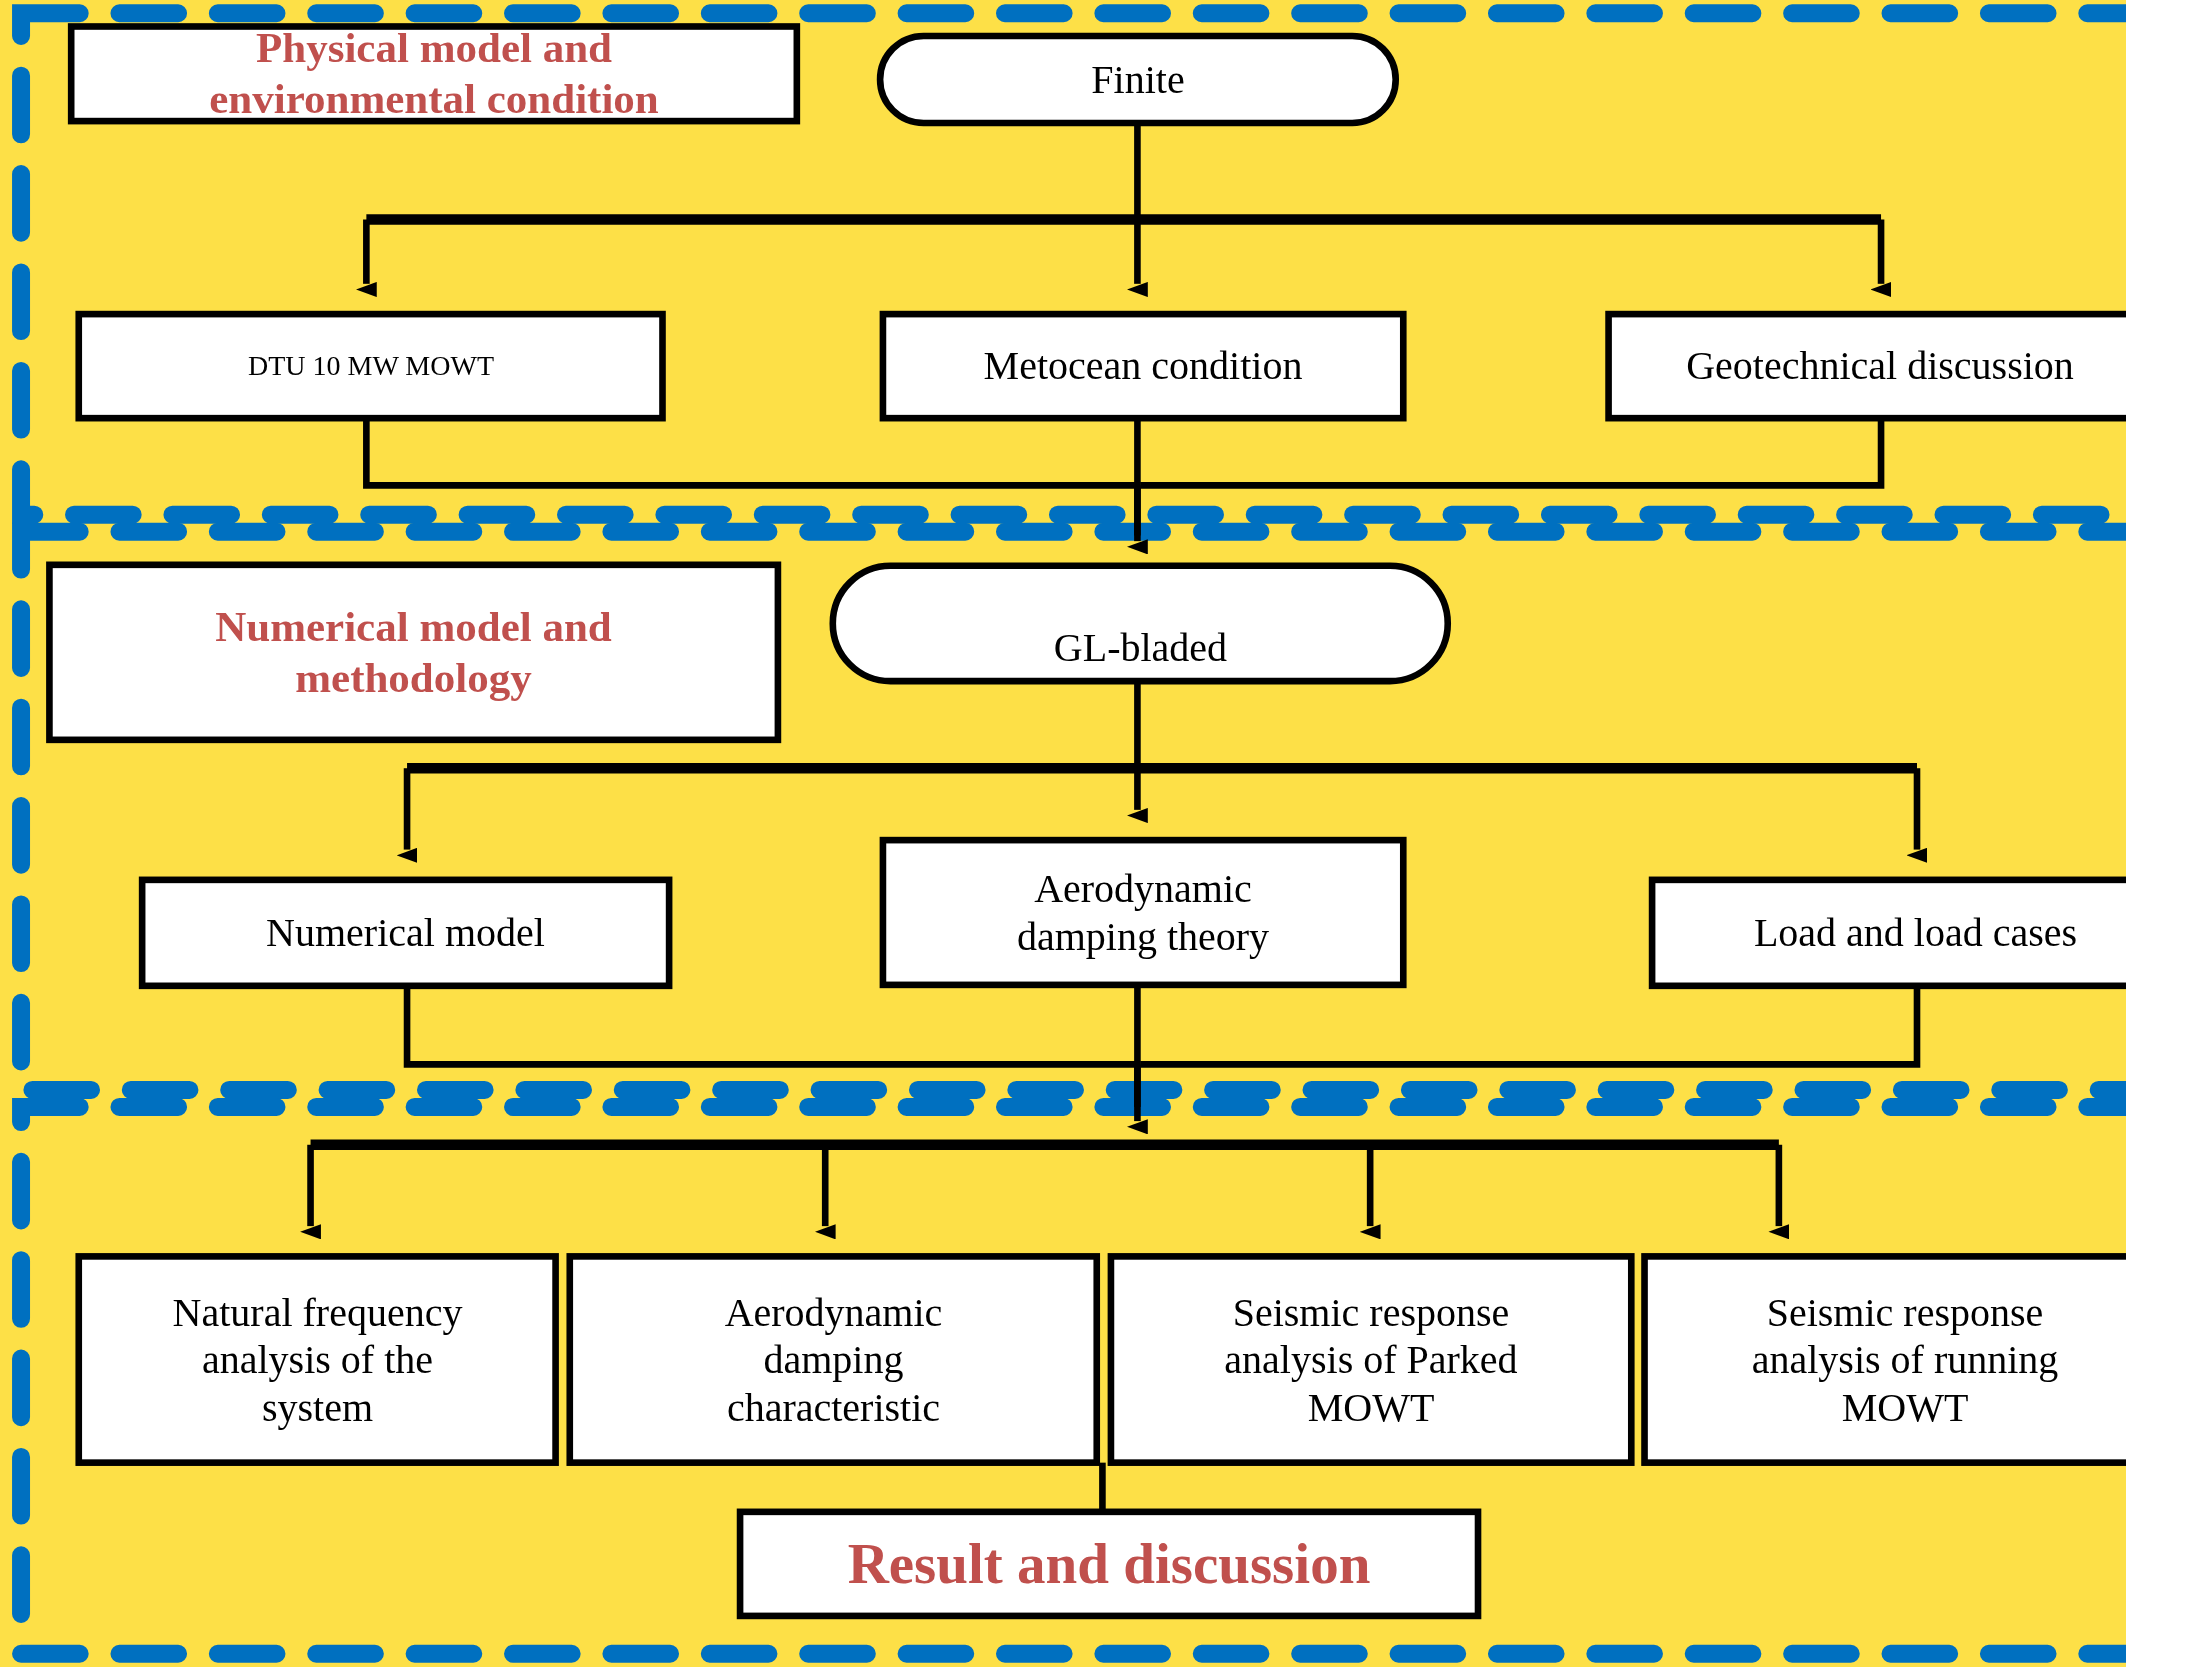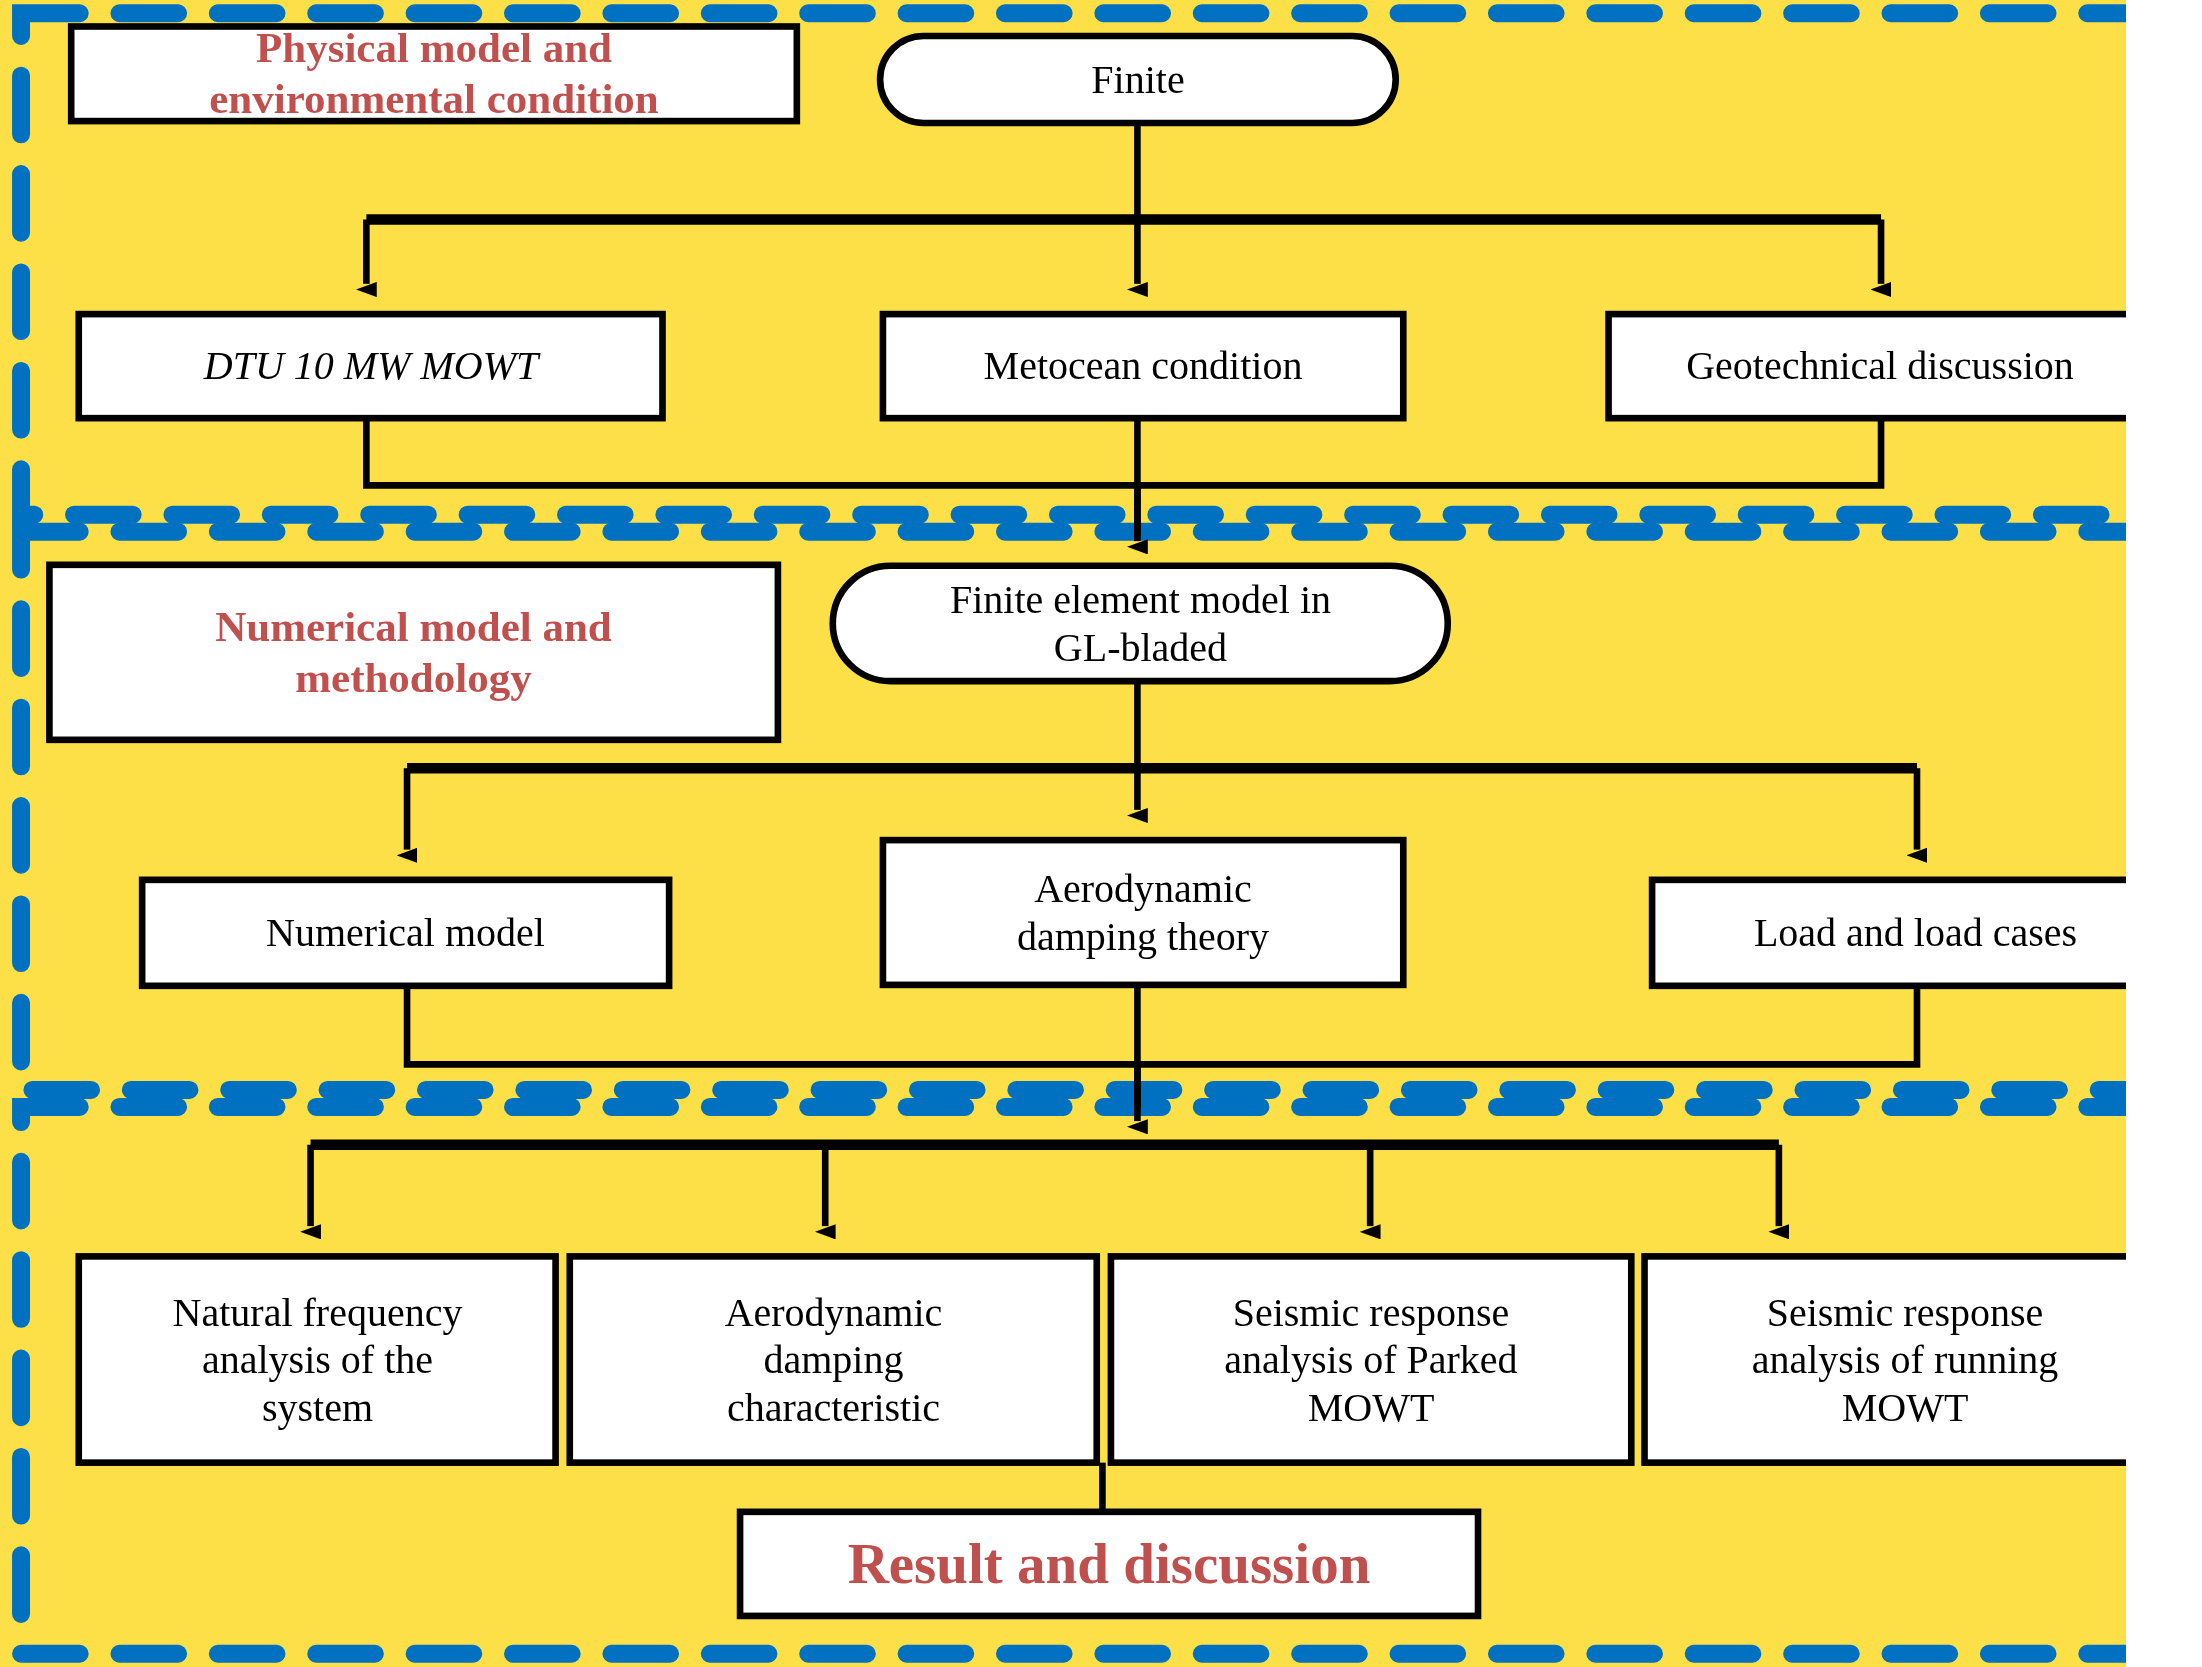--- a/index.html
+++ b/index.html
@@ -122,35 +122,35 @@
   </div>
 
   <div class="section-label" style="left:740px;top:1512px;width:738px;height:104px;font-size:57px;">
     <span>Result and discussion</span>
   </div>
 
   <div class="node-label" style="left:880px;top:36px;width:516px;height:87px;font-size:40px;">
     <span>Finite</span>
   </div>
 
-  <div class="node-label" style="left:79px;top:314px;width:584px;height:104px;font-size:40px;font-style:italic;">
+  <div class="node-label" style="left:79px;top:314px;width:584px;height:104px;font-size:28px;">
     <span>DTU 10 MW MOWT</span>
   </div>
 
   <div class="node-label" style="left:883px;top:314px;width:520px;height:104px;font-size:40px;">
     <span>Metocean condition</span>
   </div>
 
   <div class="node-label" style="left:1609px;top:314px;width:542px;height:104px;font-size:40px;">
     <span>Geotechnical discussion</span>
   </div>
 
   <div class="node-label" style="left:833px;top:566px;width:615px;height:115px;font-size:40px;">
     <span>
-      <span>Finite element model in</span><br>
+      <br>
       <span>GL-bladed</span>
     </span>
   </div>
 
   <div class="node-label" style="left:142px;top:880px;width:527px;height:106px;font-size:40px;">
     <span>Numerical model</span>
   </div>
 
   <div class="node-label" style="left:883px;top:840px;width:520px;height:145px;font-size:40px;">
     <span>

